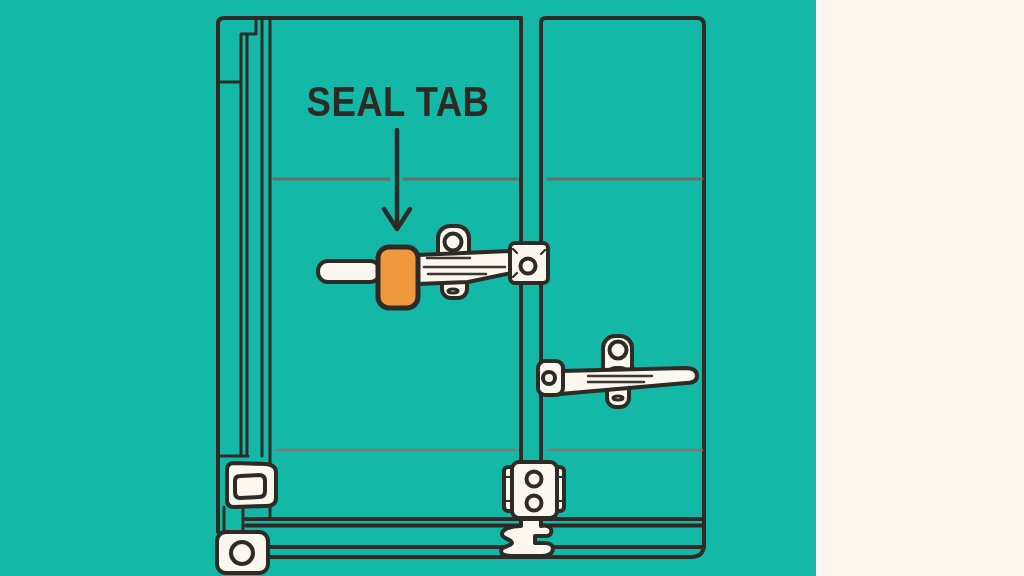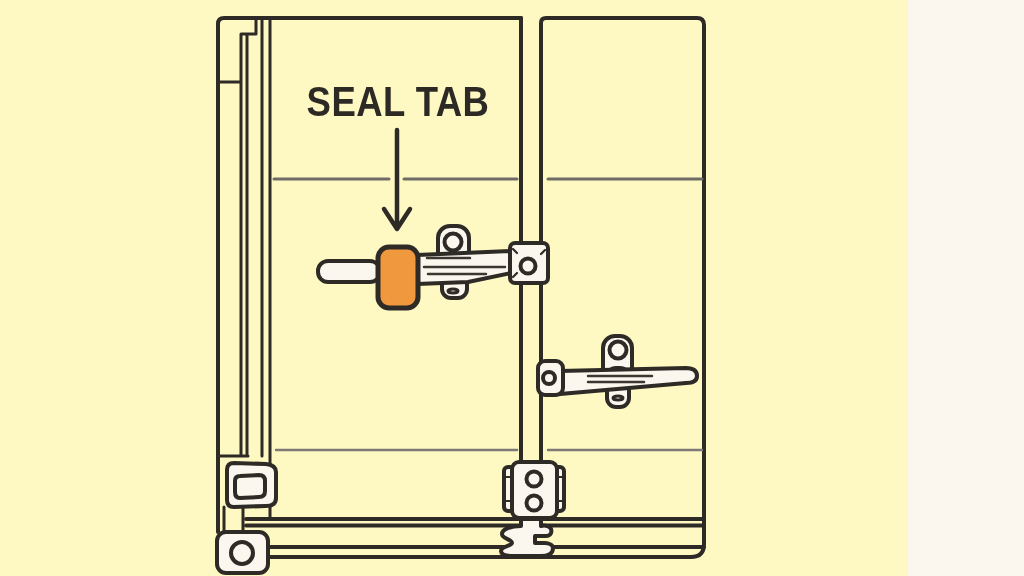--- a/index.html
+++ b/index.html
@@ -1,21 +1,21 @@
 <!DOCTYPE html>
 <html><head>
 <meta charset="utf-8">
 <style>
   html,body{margin:0;padding:0;}
   body{
     width:1024px;height:576px;overflow:hidden;
     background:#fbf7ee;
     font-family:"Liberation Sans", sans-serif;
   }
-  .stage{position:relative;width:908px;height:576px;background:#fef9c3;}
+  .stage{position:relative;width:816px;height:576px;background:#14b8a6;}
   .stage svg{position:absolute;left:0;top:0;}
   .callout-label{
     position:absolute;left:398px;top:80px;
     transform:translateX(-50%) scaleX(.85);
     transform-origin:center top;
     font-size:43px;font-weight:bold;letter-spacing:.5px;
     color:#2d2a26;white-space:nowrap;line-height:1;
   }
   .ln{fill:none;stroke:#2e2b27;stroke-width:4;stroke-linecap:round;stroke-linejoin:round;}
   .ln-thin{fill:none;stroke:#2e2b27;stroke-width:3;stroke-linecap:round;stroke-linejoin:round;}

